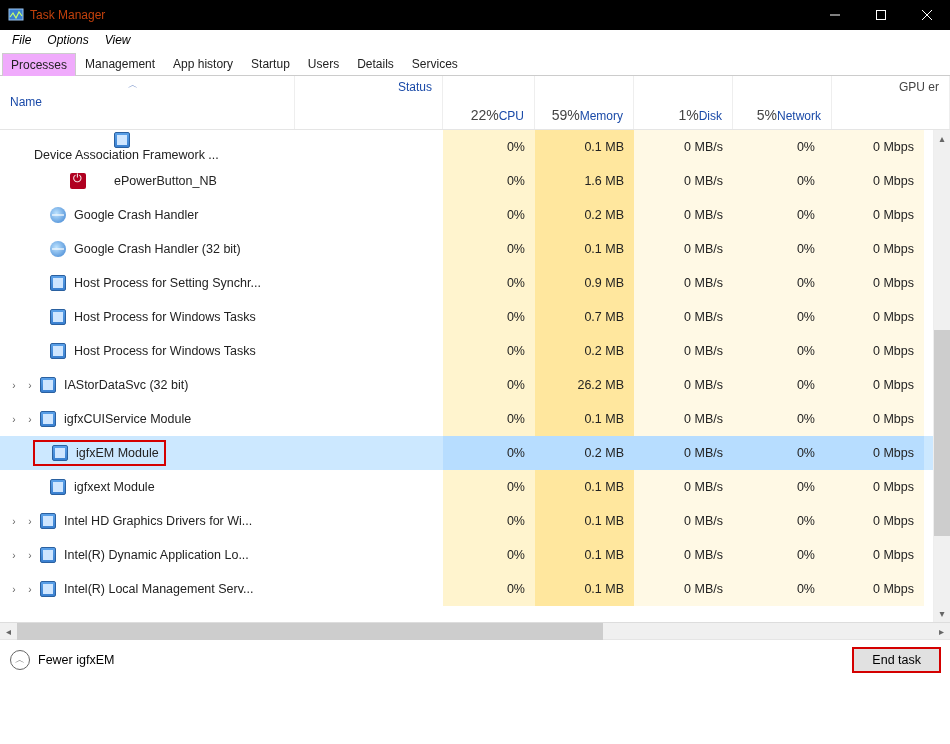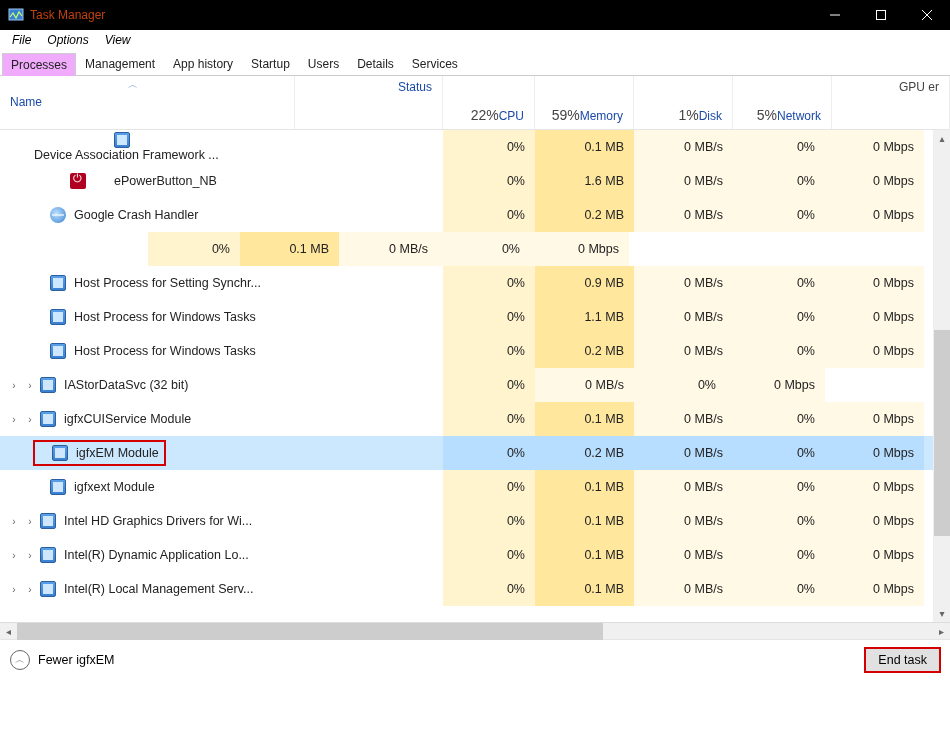--- a/index.html
+++ b/index.html
@@ -67,21 +67,21 @@
   
   .vscroll { position:absolute; right:0; top:0; width:17px; height:492px; background:#f0f0f0; border-left:1px solid #eee; display:flex; flex-direction:column; }
   .vscroll .arrow { height:17px; display:flex; align-items:center; justify-content:center; color:#666; font-size:10px;}
   .vscroll .track { flex:1; position:relative; }
   .vscroll .thumb { position:absolute; left:0; top:40%; width:17px; height:45%; background:#cdcdcd; }
 
   
   .footer { height: 40px; border-top:1px solid #e5e5e5; display:flex; align-items:center; padding: 0 10px; font-size: 12.5px; }
   .fewer { display:flex; align-items:center; gap:8px; }
   .circle-chevron { width:20px; height:20px; border:1px solid #666; border-radius:50%; display:flex; align-items:center; justify-content:center; font-size:10px; color:#555;}
-  .end-task { margin-left:auto; padding: 4px 12px; border:1px solid #888; background:#e1e1e1; font-size:12.5px;}
+  .end-task { margin-left:auto; padding: 4px 18px; border:1px solid #888; background:#e1e1e1; font-size:12.5px;}
 
   
   .ico-generic { background: linear-gradient(#5aa0e8,#3a80d0); border:1px solid #2a60a0; border-radius:2px; position:relative; }
   .ico-generic::after { content:""; position:absolute; left:2px; right:2px; top:2px; bottom:2px; background:#cfe6ff; }
   .ico-red { background:#b00020; border-radius:2px; position:relative; }
   .ico-red::after { content:"⏻"; color:#fff; position:absolute; left:3px; top:-1px; font-size:11px;}
   .ico-globe { background: radial-gradient(circle at 40% 40%, #bde3ff, #3a80d0); border-radius:50%; position:relative; }
   .ico-globe::before { content:""; position:absolute; left:2px; top:7px; width:12px; height:2px; background:#fff; opacity:.6;}
 </style>
 </head>
@@ -205,20 +205,28 @@
           </div>
         </div>
         <div class="cell cell-status"></div>
         <div class="cell cell-num col-cpu tint-cpu">0%</div>
         <div class="cell cell-num col-mem tint-mem">0.2 MB</div>
         <div class="cell cell-num col-disk tint-disk">0 MB/s</div>
         <div class="cell cell-num col-gpu tint-gpu">0%</div>
         <div class="cell cell-num col-net tint-net">0 Mbps</div>
       </div>
       <div class="row">
+        <div class="cell cell-name">
+          <span style="width: 12px; display: inline-block;"></span>
+          <div style="display: flex; align-items: center; padding-left: 14px;">
+            <span class="expander"></span>
+            <span class="proc-icon ico-globe"></span>
+            <span>Google Crash Handler (32 bit)</span>
+          </div>
+        </div>
         <div class="cell cell-status"></div>
         <div class="cell cell-num col-cpu tint-cpu">0%</div>
         <div class="cell cell-num col-mem tint-mem">0.1 MB</div>
         <div class="cell cell-num col-disk tint-disk">0 MB/s</div>
         <div class="cell cell-num col-gpu tint-gpu">0%</div>
         <div class="cell cell-num col-net tint-net">0 Mbps</div>
       </div>
       <div class="row">
         <div class="cell cell-name">
           <span style="width: 12px; display: inline-block;"></span>
@@ -239,21 +247,21 @@
         <div class="cell cell-name">
           <span style="width: 12px; display: inline-block;"></span>
           <div style="display: flex; align-items: center; padding-left: 14px;">
             <span class="expander"></span>
             <span class="proc-icon ico-generic"></span>
             <span>Host Process for Windows Tasks</span>
           </div>
         </div>
         <div class="cell cell-status"></div>
         <div class="cell cell-num col-cpu tint-cpu">0%</div>
-        <div class="cell cell-num col-mem tint-mem">1.1 MB</div>
+        <div class="cell cell-num col-mem tint-mem">0.7 MB</div>
         <div class="cell cell-num col-disk tint-disk">0 MB/s</div>
         <div class="cell cell-num col-gpu tint-gpu">0%</div>
         <div class="cell cell-num col-net tint-net">0 Mbps</div>
       </div>
       <div class="row">
         <div class="cell cell-name">
           <span style="width: 12px; display: inline-block;"></span>
           <div style="display: flex; align-items: center; padding-left: 14px;">
             <span class="expander"></span>
             <span class="proc-icon ico-generic"></span>
@@ -271,20 +279,21 @@
         <div class="cell cell-name">
           <span class="expander">›</span>
           <div style="display: flex; align-items: center; padding-left: 0px;">
             <span class="expander">›</span>
             <span class="proc-icon ico-generic"></span>
             <span>IAStorDataSvc (32 bit)</span>
           </div>
         </div>
         <div class="cell cell-status"></div>
         <div class="cell cell-num col-cpu tint-cpu">0%</div>
+        <div class="cell cell-num col-mem tint-mem">26.2 MB</div>
         <div class="cell cell-num col-disk tint-disk">0 MB/s</div>
         <div class="cell cell-num col-gpu tint-gpu">0%</div>
         <div class="cell cell-num col-net tint-net">0 Mbps</div>
       </div>
       <div class="row">
         <div class="cell cell-name">
           <span class="expander">›</span>
           <div style="display: flex; align-items: center; padding-left: 0px;">
             <span class="expander">›</span>
             <span class="proc-icon ico-generic"></span>

